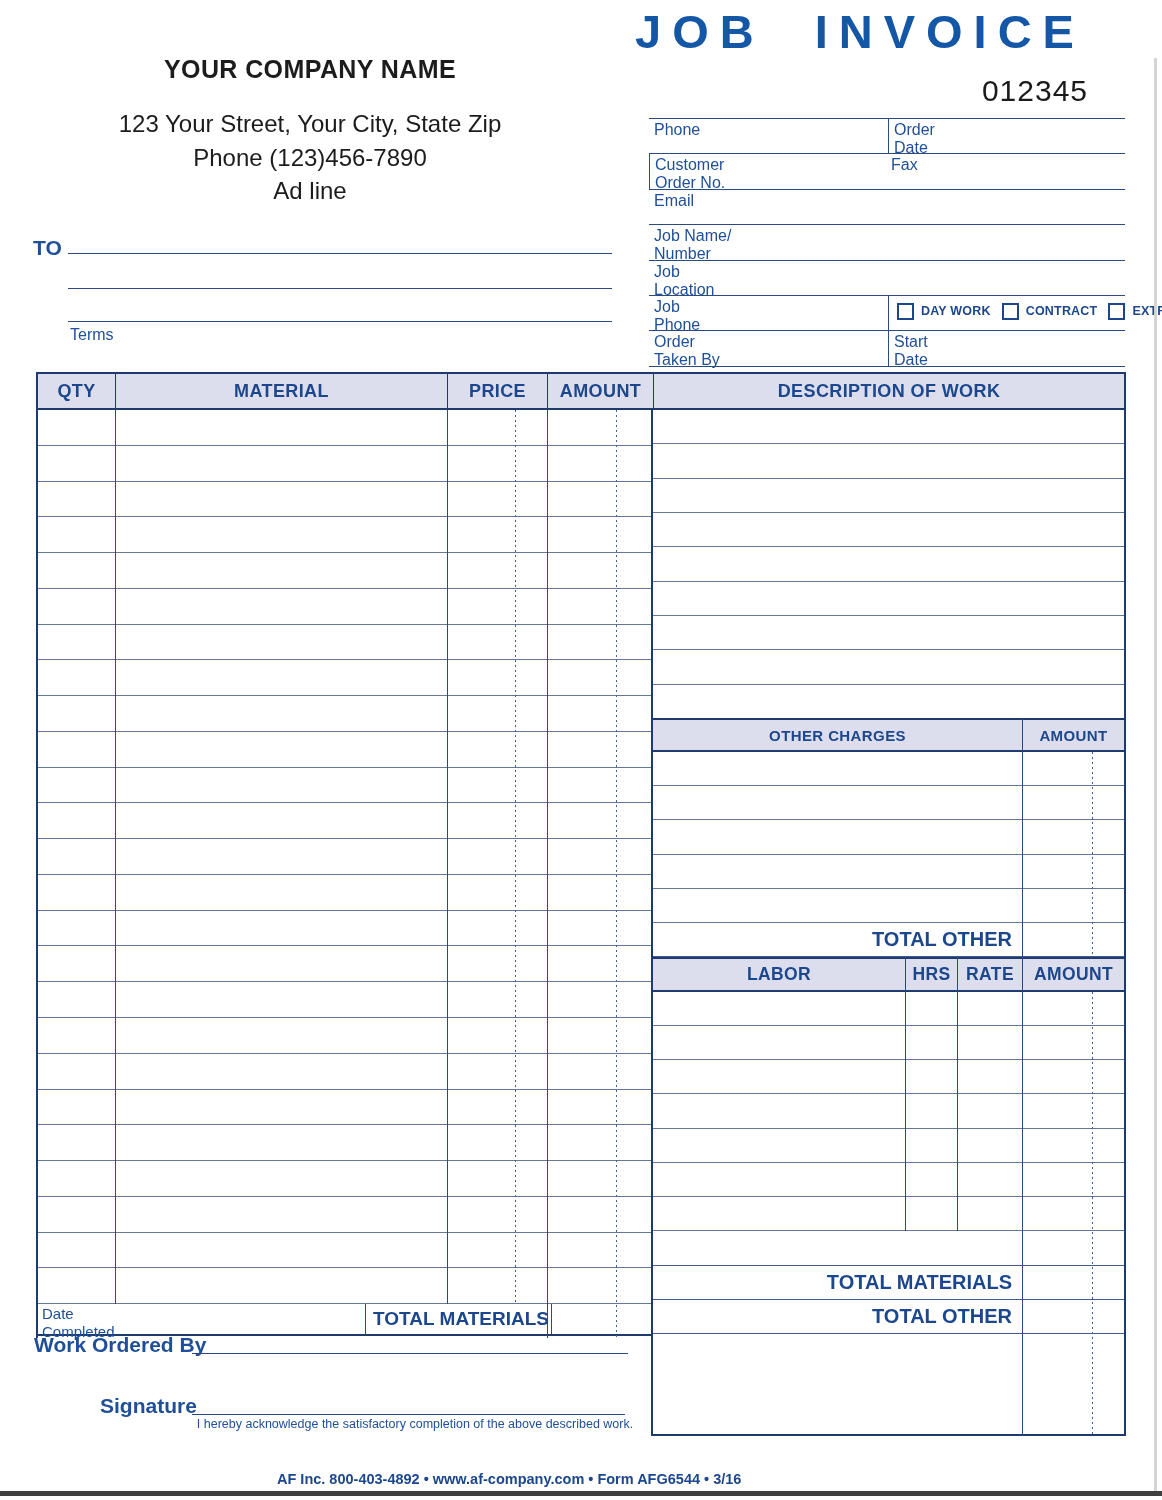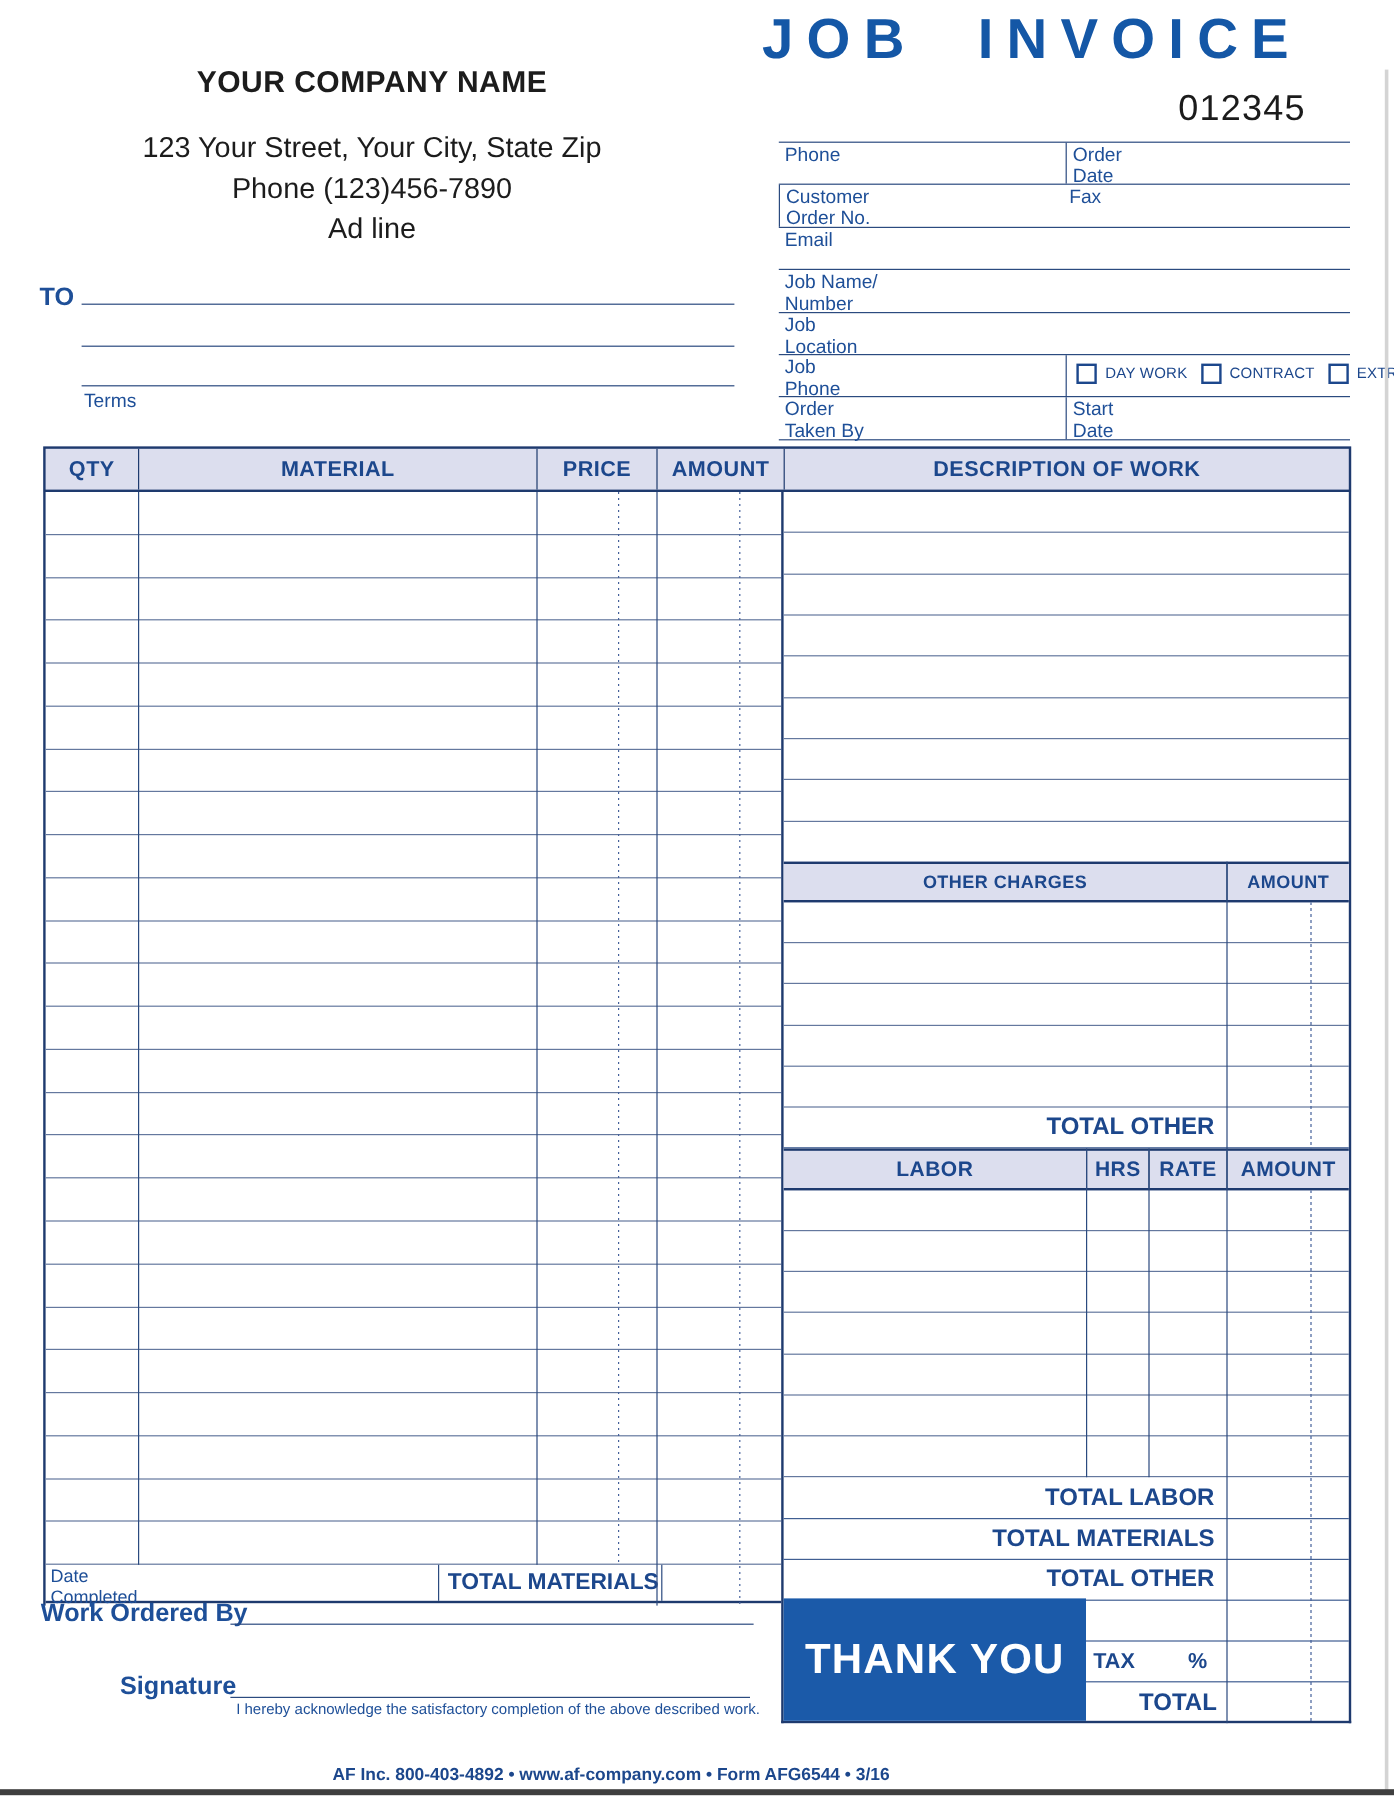--- a/index.html
+++ b/index.html
@@ -36,21 +36,21 @@
 
   
   #info-box{left:649px;top:118px;width:476px;border-top:1.5px solid var(--mid)}
   .info-row{display:flex;height:35.4px;border-bottom:1.5px solid var(--mid);box-sizing:border-box}
   .info-row .cell{padding:2px 0 0 5px;box-sizing:border-box}
   .info-row .cl{flex:0 0 239px}
   .info-row .cr{flex:1;border-left:1.5px solid var(--mid)}
   .info-row .cf{flex:1}
   .cbgroup{display:flex;align-items:center;gap:7px;margin-top:7px;padding-left:3px}
   .cbox{width:17px;height:17px;border:2.5px solid var(--navy);box-sizing:border-box;background:#fff}
-  .cbl{font-size:12.5px;font-weight:400;color:var(--navy);letter-spacing:.2px;margin-right:4px;white-space:nowrap}
+  .cbl{font-size:12.5px;font-weight:700;color:var(--navy);letter-spacing:.2px;margin-right:4px;white-space:nowrap}
 
   
   #to-label{left:33px;top:236px;font-size:21px;font-weight:bold;color:var(--blue)}
   #terms{left:70px;top:326px;font-size:16px;color:var(--blue)}
 
   
   #form-table{left:36px;top:372px;width:1090px;height:1064px}
   #thead{position:absolute;left:0;top:0;width:1090px;height:38px;display:flex;background:var(--fill);
          border:2.5px solid var(--border);box-sizing:border-box}
   .th{display:flex;align-items:center;justify-content:center;font-weight:bold;font-size:18px;
@@ -275,52 +275,31 @@
         <div class="lrow"></div>
         <div class="lrow"></div>
         <div class="lrow"></div>
         <div class="lrow"></div>
         <div class="lrow"></div>
         <div class="lrow"></div>
         <div class="lrow"></div>
       </div>
 
     <div id="total-labor-row" class="totrow">
-      <div class="tot-lbl">TOTAL LABOR</div>
       <div class="tot-amt"></div>
     </div>
     <div id="total-materials-row" class="totrow">
       <div class="tot-lbl">TOTAL MATERIALS</div>
       <div class="tot-amt"></div>
     </div>
     <div id="total-other2-row" class="totrow">
       <div class="tot-lbl">TOTAL OTHER</div>
       <div class="tot-amt"></div>
     </div>
 
-    <div id="bottom-block">
-      <div id="thankyou">THANK YOU</div>
-      <div id="tax-stack">
-        <div class="trow">
-          <div class="tax-cell" style="border-bottom:none"></div>
-          <div class="tax-amt"></div>
-        </div>
-        <div class="trow">
-          <div class="tax-cell">
-            <span>TAX</span>
-            <span>%</span>
-          </div>
-          <div class="tax-amt"></div>
-        </div>
-        <div class="trow">
-          <div id="total-cell">TOTAL</div>
-          <div class="tax-amt"></div>
-        </div>
-      </div>
-    </div>
 
     <div class="vline" style="left:369px;top:308px;height:718px"></div>
     <div class="vline" style="left:252px;top:547px;height:274px"></div>
     <div class="vline" style="left:304px;top:547px;height:274px"></div>
     <div class="vdot" style="left:439px;top:342px;height:205px"></div>
     <div class="vdot" style="left:439px;top:582px;height:444px"></div>
   </div>
 </div>
 
 <div id="work-ordered" class="abs">Work Ordered By</div>

